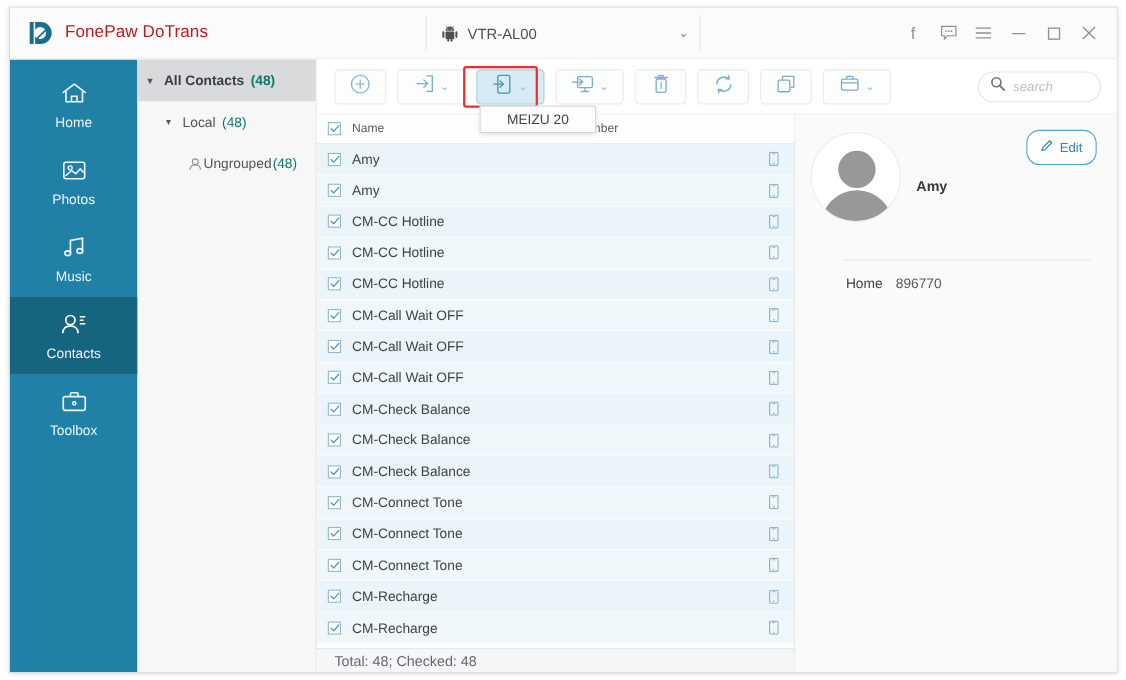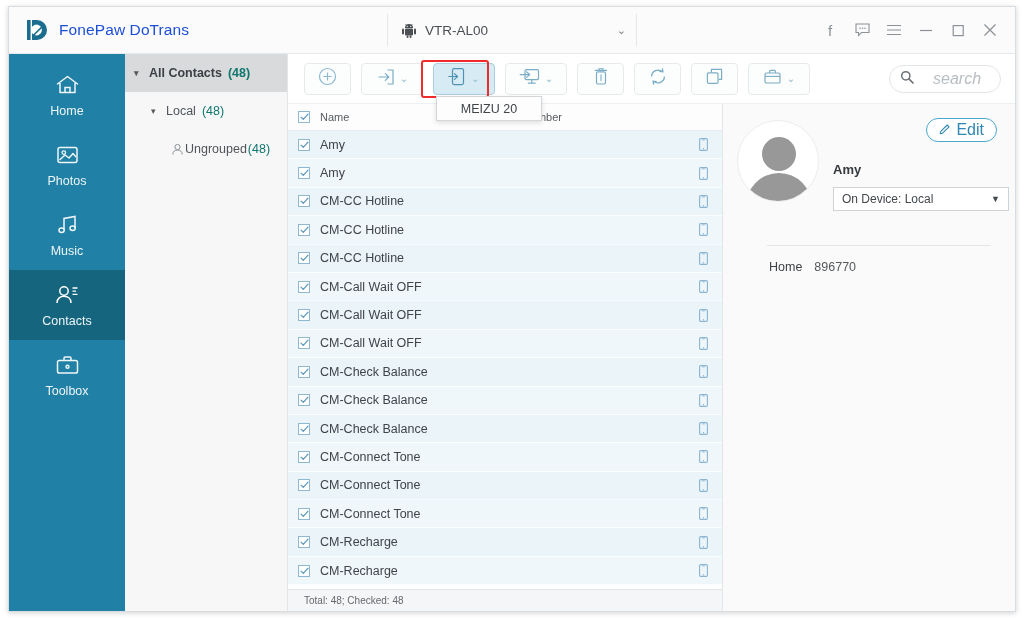--- a/index.html
+++ b/index.html
@@ -28,21 +28,21 @@
     border-bottom: 1px solid #e6e9ec;
     position: relative;
   }
   .brand { display: flex; align-items: center; padding-left: 14px; gap: 10px; }
   .logo-mark {
     width: 26px; height: 26px;
     position: relative;
     color: #1b6d8f;
   }
   .brand-name {
-    font-size: 15.5px; color: #1d4ed8; letter-spacing: .1px;
+    font-size: 15.5px; color: #b91c1c; letter-spacing: .1px;
   }
   .device-sel {
     position: absolute; left: 50%; transform: translateX(-50%);
     display: flex; align-items: center; gap: 9px;
     height: 32px; padding: 0 10px 0 14px;
     border-left: 1px solid #e4e7ea;
     border-right: 1px solid #e4e7ea;
     min-width: 250px; justify-content: flex-start;
     cursor: default;
   }
@@ -128,21 +128,21 @@
     pointer-events: none;
     z-index: 9;
   }
   .search-box {
     margin-left: auto;
     width: 112px; height: 28px;
     border: 1px solid #e2e5e8; border-radius: 14px;
     background: #fff;
     display: flex; align-items: center; gap: 7px; padding: 0 10px;
   }
-  .search-ph { font-size: 16px; color: #b9bec3; font-style: italic; margin-left: 12px; }
+  .search-ph { font-size: 12px; color: #b9bec3; font-style: italic; }
 
   
   .dropdown-pop {
     position: absolute;
     left: 148px; top: 42px;
     width: 106px; height: 25px;
     background: #fdfdfd;
     border: 1px solid #d4d7da;
     box-shadow: 0 2px 5px rgba(0,0,0,0.12);
     display: flex; align-items: center; justify-content: center;
@@ -177,39 +177,39 @@
     display: flex; align-items: center; justify-content: center;
     flex: 0 0 12px;
   }
   .chk svg { display: block; }
   .row-name { margin-left: 10px; }
   .row-phone-icon { position: absolute; right: 14px; color: #8ab4d2; display:flex; }
   .statusbar {
     height: 22px; flex: 0 0 22px;
     background: #f5f6f7; border-top: 1px solid #e3e6e8;
     display: flex; align-items: center; padding-left: 16px;
-    font-size: 10px; color: #65696e;
+    font-size: 13px; color: #65696e;
   }
 
   
   .detail { width: 292px; flex: 0 0 292px; background: #fafafa; padding: 16px 18px 0 14px; position: relative; }
   .detail-top { display: flex; gap: 14px; }
   .avatar {
     width: 82px; height: 82px; border-radius: 50%;
     background: #fff; border: 1px solid #ededed;
     overflow: hidden; position: relative; flex: 0 0 82px;
   }
   .avatar .head { position:absolute; width:34px; height:34px; border-radius:50%; background:#989898; left:24px; top:16px; }
   .avatar .shoulders { position:absolute; width:66px; height:42px; border-radius:33px 33px 0 0; background:#989898; left:8px; top:52px; }
   .detail-right { flex: 1; padding-top: 4px; }
   .edit-btn {
     position: absolute; right: 18px; top: 14px;
-    height: 24px; padding: 0 12px;
+    height: 32px; padding: 0 12px;
     border: 1px solid #4aa8cf; border-radius: 12px;
-    background: #fff; color: #2e88b3; font-size: 16px;
+    background: #fff; color: #2e88b3; font-size: 12px;
     display: flex; align-items: center; gap: 6px; cursor: pointer;
   }
   .contact-name { font-size: 13px; font-weight: bold; color: #34393e; margin-top: 38px; }
   .device-select {
     margin-top: 10px; height: 24px; width: 176px;
     border: 1px solid #cfd3d6; background: #fff;
     display: flex; align-items: center; padding: 0 8px;
     font-size: 12px; color: #43484d; cursor: pointer;
   }
   .device-select .arrow { margin-left: auto; font-size: 9px; color: #43484d; }
@@ -746,24 +746,20 @@
             <span>Edit</span>
           </div>
 
           <div class="detail-top">
             <div class="avatar">
               <div class="head"></div>
               <div class="shoulders"></div>
             </div>
             <div class="detail-right">
               <div class="contact-name">Amy</div>
-              <div class="device-select">
-                <span>On Device: Local</span>
-                <span class="arrow">▼</span>
-              </div>
             </div>
           </div>
 
           <div class="divider"></div>
 
           <div class="field-row">
             <span class="field-label">Home</span>
             <span class="field-value">896770</span>
           </div>
         </div>

